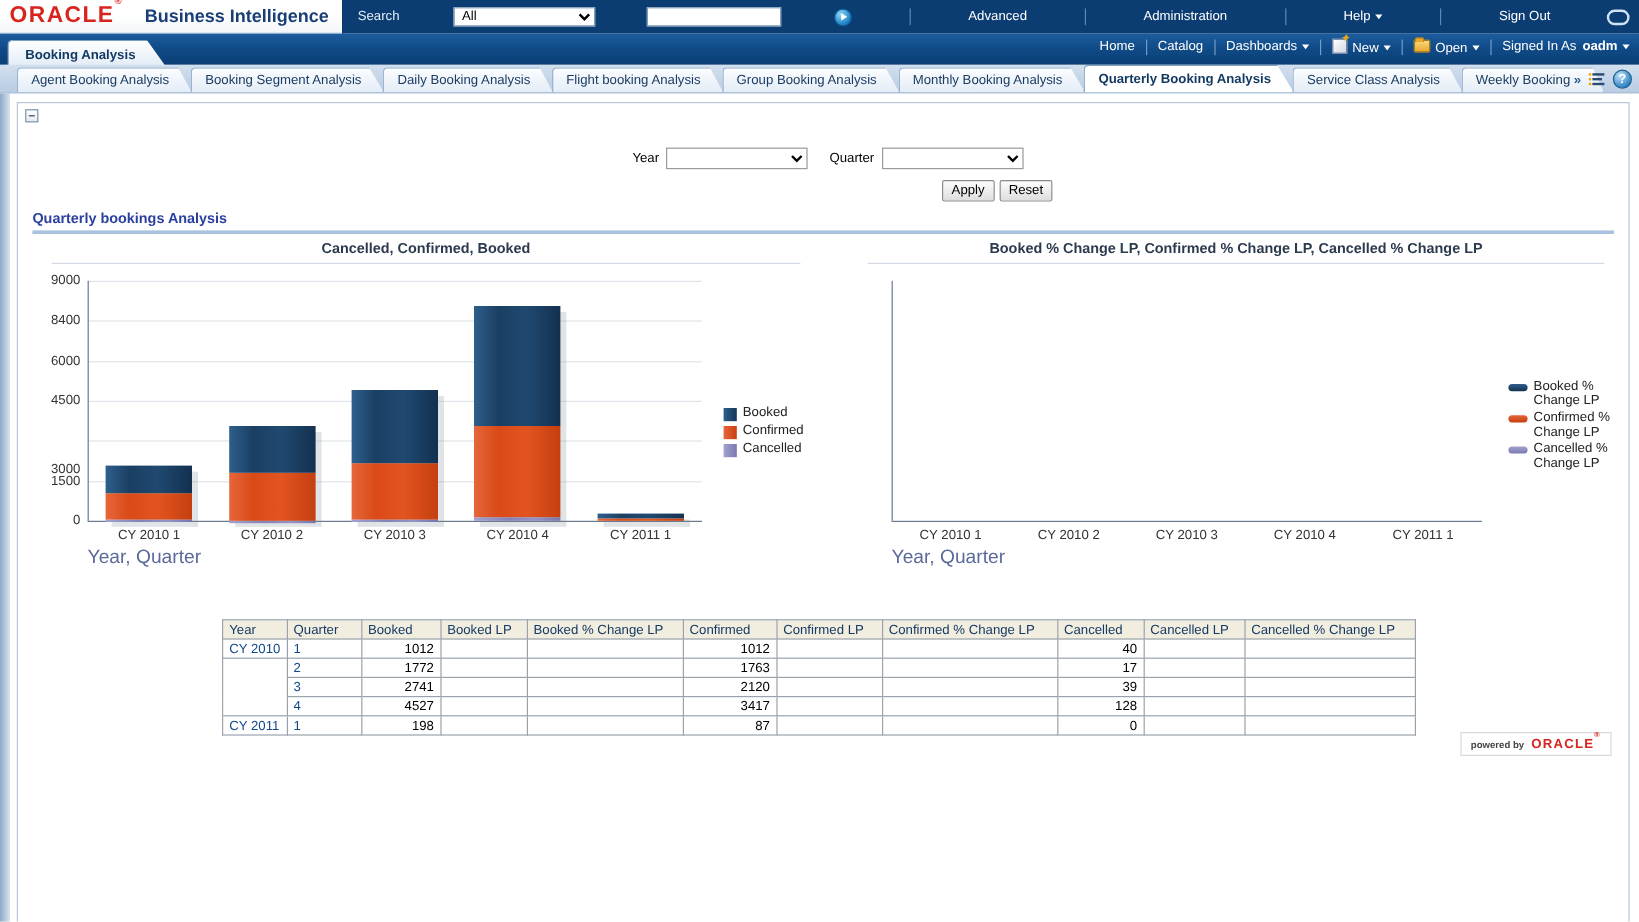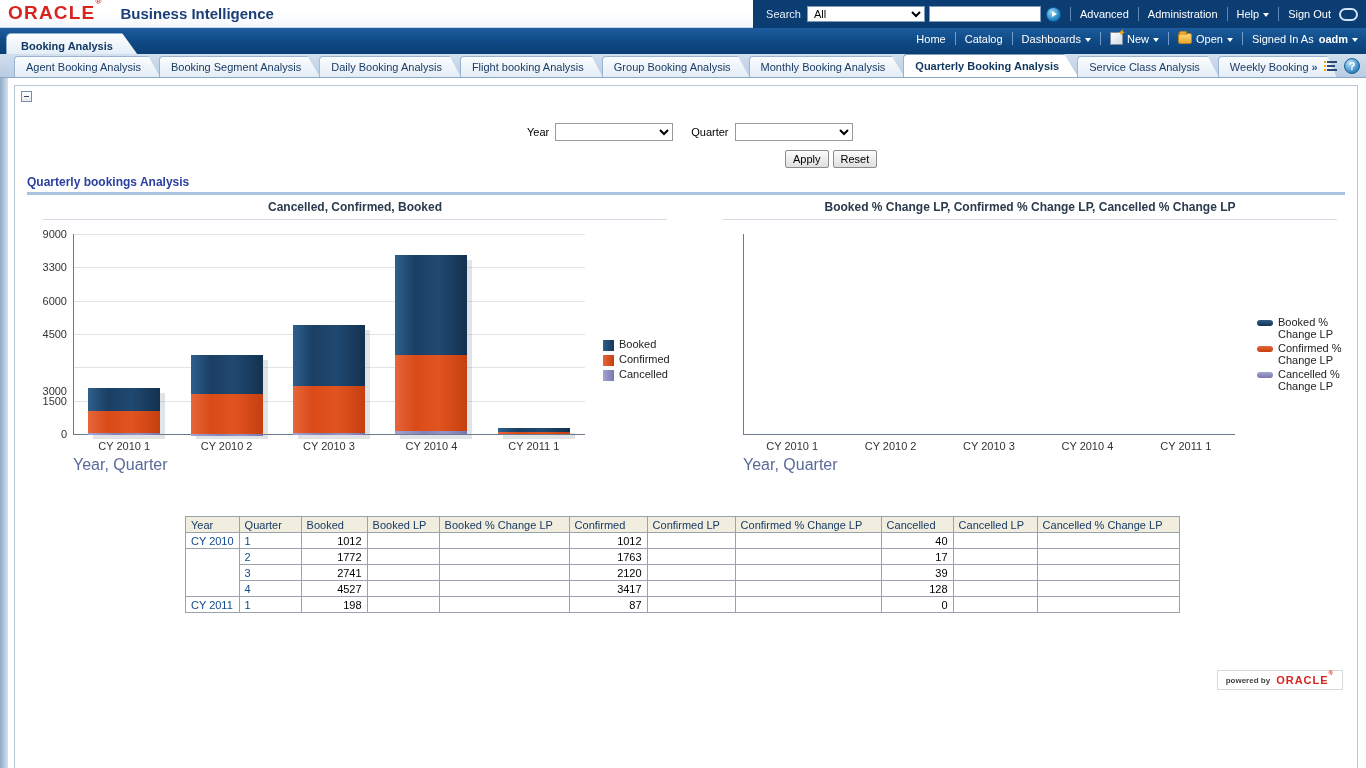--- a/index.html
+++ b/index.html
@@ -45,20 +45,21 @@
     position: absolute;
     right: 0; top: 0;
     height: 28px;
     background: #0b3c72;
     display: flex;
     align-items: center;
     padding: 0 8px 0 12px;
     color: #ffffff;
     font-size: 11px;
     border-left: 1px solid #0b3c72;
+    gap: 39px;
   }
   .hdr-blue-wrap .lbl { color: #e8eff7; margin-right: 6px; }
   .hdr-sep { width: 1px; height: 14px; background: #5d87b5; margin: 0 9px; }
   .hdr-link { color: #ffffff; text-decoration: none; cursor: pointer; white-space: nowrap; }
   select.hdr-select {
     font-family: "Liberation Sans", sans-serif;
     font-size: 11px;
     height: 16px;
     width: 118px;
     padding: 0 2px;
@@ -403,21 +404,21 @@
   .col-bookedpc { width: 130px; }
   .col-confirmed { width: 78px; }
   .col-confirmedlp { width: 88px; }
   .col-confirmedpc { width: 146px; }
   .col-cancelled { width: 72px; }
   .col-cancelledlp { width: 84px; }
   .col-cancelledpc { width: 142px; }
 
   
   .powered {
-    position: absolute; right: 14px; top: 584px;
+    position: absolute; right: 14px; top: 524px;
     border: 1px solid #d8d8d8;
     background: #ffffff;
     padding: 3px 8px;
     display: flex; align-items: center; gap: 6px;
   }
   .powered .pb { font-size: 8px; color: #444; font-weight: bold; }
   .powered .orc {
     font-size: 11px; font-weight: bold; color: #d8241f; letter-spacing: 1px;
   }
   .powered .orc sup { font-size: 6px; position: relative; top: -4px; }
@@ -526,21 +527,21 @@
             <div class="ytick" style="top: 214px; right: 618px; width: 40px;">0</div>
             <div class="gridline" style="left: 48px; width: 512px; top: 180.667px;"></div>
             <div class="ytick" style="top: 180.667px; right: 618px; width: 40px;">1500</div>
             <div class="gridline" style="left: 48px; width: 512px; top: 147.333px;"></div>
             <div class="ytick" style="top: 147.333px; right: 618px; width: 40px; margin-top: 24px;">3000</div>
             <div class="gridline" style="left: 48px; width: 512px; top: 114px;"></div>
             <div class="ytick" style="top: 114px; right: 618px; width: 40px;">4500</div>
             <div class="gridline" style="left: 48px; width: 512px; top: 80.6667px;"></div>
             <div class="ytick" style="top: 80.6667px; right: 618px; width: 40px;">6000</div>
             <div class="gridline" style="left: 48px; width: 512px; top: 47.3333px;"></div>
-            <div class="ytick" style="top: 47.3333px; right: 618px; width: 40px;">3300</div>
+            <div class="ytick" style="top: 47.3333px; right: 618px; width: 40px;">8400</div>
             <div class="gridline" style="left: 48px; width: 512px; top: 14px;"></div>
             <div class="ytick" style="top: 14px; right: 618px; width: 40px;">9000</div>
             <div class="axisline" style="left: 48px; top: 14px; width: 1px; height: 200px;"></div>
             <div class="axisline" style="left: 48px; top: 214px; width: 512px; height: 1px;"></div>
             <div class="bar-shadow" style="left: 68.2px; width: 72px; top: 173.133px; height: 45.8667px;"></div>
             <div class="bar-seg seg-cancelled" title="CY 2010 1 — Cancelled: 40" style="left: 63.2px; width: 72px; top: 213.111px; height: 2px;"></div>
             <div class="bar-seg seg-confirmed" title="CY 2010 1 — Confirmed: 1012" style="left: 63.2px; width: 72px; top: 190.622px; height: 22.4889px;"></div>
             <div class="bar-seg seg-booked" title="CY 2010 1 — Booked: 1012" style="left: 63.2px; width: 72px; top: 168.133px; height: 22.4889px;"></div>
             <div class="xtick" style="left: 99.2px; top: 220px;">CY 2010 1</div>
             <div class="bar-shadow" style="left: 170.6px; width: 72px; top: 140.067px; height: 78.9333px;"></div>

